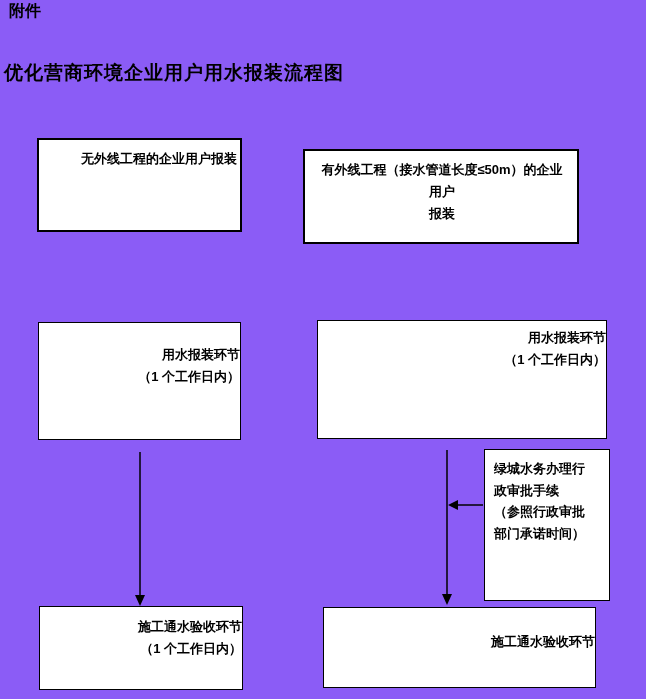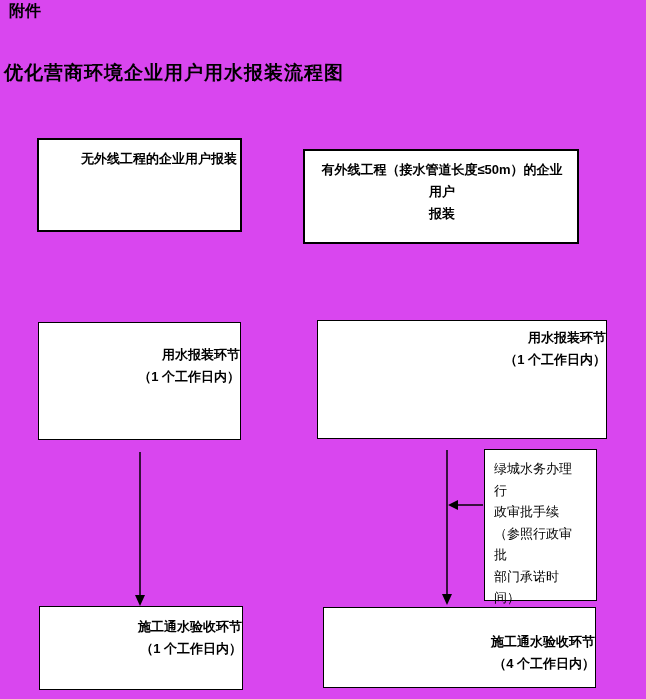--- a/index.html
+++ b/index.html
@@ -8,21 +8,21 @@
     background: #ffffff;
   }
   body {
     font-family: "Liberation Sans", sans-serif;
     color: #000000;
   }
   .canvas {
     position: relative;
     width: 646px;
     height: 699px;
-    background: #d946ef;
+    background: #8b5cf6;
     overflow: hidden;
   }
   .attachment {
     position: absolute;
     left: 9px;
     top: 1px;
     font-size: 16px;
     font-weight: bold;
   }
   .doc-title {
@@ -52,21 +52,21 @@
 
   
   .box-l1 { left: 37px;  top: 138px; width: 205px; height: 94px; padding-top: 8px; text-align: center; font-weight: bold; }
   .box-r1 { left: 303px; top: 138px; width: 276px; height: 95px; padding: 8px 11px 0 13px; text-align: center; font-weight: bold; margin-top: 11px; }
 
   
   .box-l2 { left: 38px;  top: 322px; width: 203px; height: 118px; padding-top: 21px; }
   .box-r2 { left: 317px; top: 320px; width: 290px; height: 119px; padding-top: 6px; }
 
   
-  .box-side { left: 484px; top: 449px; width: 113px; height: 152px; padding: 8px 23px 0 9px; font-weight: normal; line-height: 21.5px; }
+  .box-side { left: 484px; top: 449px; width: 126px; height: 152px; padding: 8px 23px 0 9px; font-weight: bold; line-height: 21.5px; }
 
   
   .box-l3 { left: 39px;  top: 606px; width: 204px; height: 84px; padding-top: 9px; }
   .box-r3 { left: 323px; top: 607px; width: 273px; height: 81px; padding-top: 23px; }
 
   .arrow-layer {
     position: absolute;
     left: 0;
     top: 0;
     width: 646px;
@@ -109,21 +109,20 @@
 部门承诺时间）</span>
   </div>
 
   <div class="fbox box-l3 center-text">
     <span class="heading">施工通水验收环节</span>
     <span class="duration">（1 个工作日内）</span>
   </div>
 
   <div class="fbox box-r3 center-text">
     <span class="heading">施工通水验收环节</span>
-    <span class="duration">（4 个工作日内）</span>
   </div>
 
   <svg class="arrow-layer" viewBox="0 0 646 699" xmlns="http://www.w3.org/2000/svg">
     <g>
       <line x1="140" y1="452" x2="140" y2="597" stroke="#000" stroke-width="1.5"></line>
       <polygon points="135,595 145,595 140,606" fill="#000"></polygon>
     </g>
     <g>
       <line x1="447" y1="450" x2="447" y2="596" stroke="#000" stroke-width="1.5"></line>
       <polygon points="442,594 452,594 447,605" fill="#000"></polygon>

